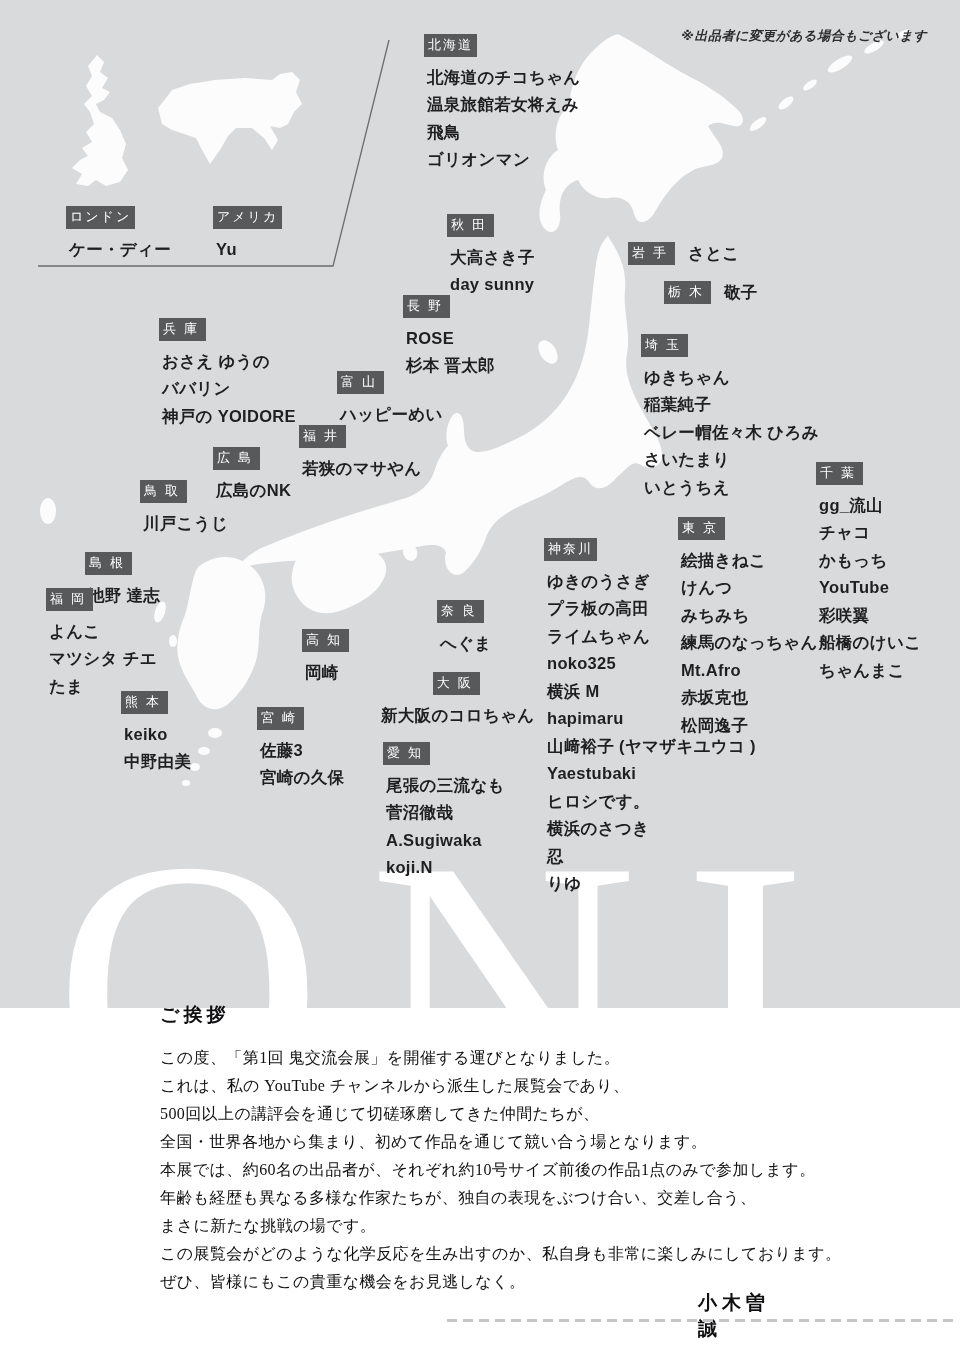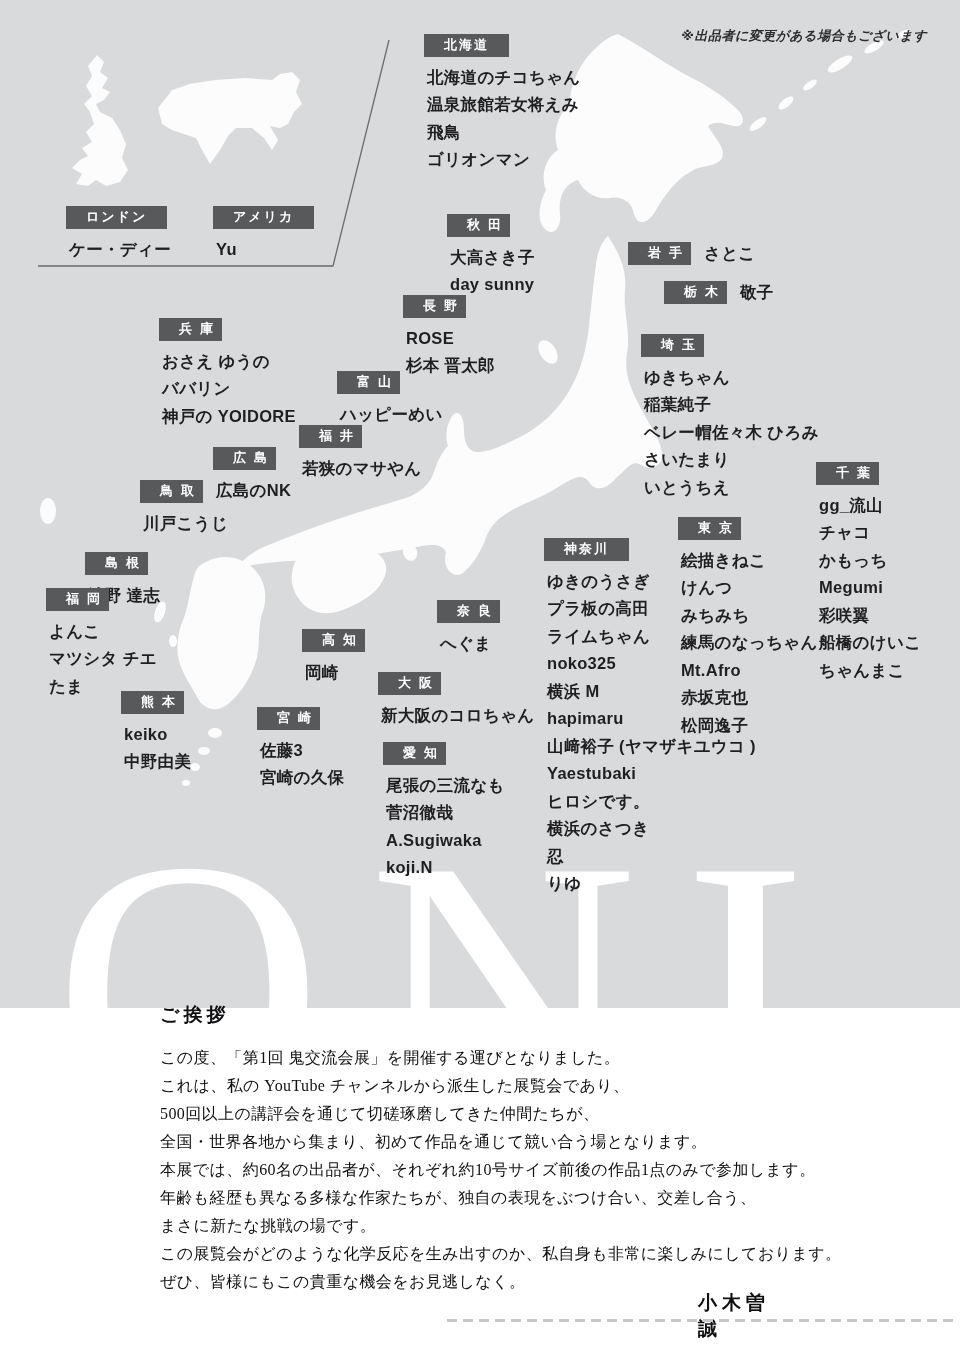--- a/index.html
+++ b/index.html
@@ -9,22 +9,22 @@
   .map-section{position:absolute;left:0;top:0;width:960px;height:1008px;background:#d9dadb;overflow:hidden;}
   .map-svg{position:absolute;left:0;top:0;width:960px;height:1008px;}
   .map-svg path,.map-svg ellipse{fill:#fcfcfd;}
   .frame-svg{position:absolute;left:0;top:0;width:960px;height:1008px;pointer-events:none;}
   .frame-svg polyline{fill:none;stroke:#6b6b6d;stroke-width:1.3px;}
   .disclaimer{position:absolute;top:27px;right:33px;font-size:13px;font-weight:700;color:#2c2c2e;letter-spacing:.5px;font-style:italic;}
   .oni{position:absolute;left:54px;top:804px;font-family:"Liberation Serif","DejaVu Serif",serif;
        font-size:372px;line-height:1;letter-spacing:46px;color:#ffffff;font-weight:400;white-space:nowrap;}
   
   .region{position:absolute;white-space:nowrap;}
-  .badge{display:inline-block;background:#58595b;color:#fff;font-size:13px;font-weight:700;
-         padding:3px 20px 4px;letter-spacing:2px;line-height:1.2;}
+  .badge{display:inline-block;background:#58595b;color:#fff;font-size:13px;font-weight:400;
+         padding:3px 4px 4px;letter-spacing:2px;line-height:1.2;}
   .badge.w2{letter-spacing:8px;padding-right:1px;}
   .names{margin-top:7px;margin-left:3px;}
   .name{font-size:16.5px;font-weight:700;color:#1f1f21;line-height:27.5px;letter-spacing:.3px;}
   .region.inline{display:flex;align-items:center;gap:13px;}
   .region.inline .names{margin:0;display:flex;gap:13px;}
   
   .greeting-section{position:absolute;left:0;top:1008px;width:796px;height:351px;background:#ffffff;}
   .greeting{position:absolute;left:160px;top:-6px;font-family:"Liberation Serif","DejaVu Serif",serif;color:#101012;}
   .greeting h2{margin:0 0 16px 0;font-size:19px;font-weight:700;letter-spacing:4px;}
   .greeting p{margin:0;font-size:16px;line-height:28px;letter-spacing:.4px;white-space:nowrap;}
@@ -135,21 +135,21 @@
         <div class="region" style="left: 299px; top: 425px;"><span class="badge w2">福井</span><div class="names">
             <div class="name">若狭のマサやん</div>
           </div></div>
         <div class="region" style="left: 213px; top: 447px;"><span class="badge w2">広島</span><div class="names">
             <div class="name">広島のNK</div>
           </div></div>
         <div class="region" style="left: 816px; top: 462px;"><span class="badge w2">千葉</span><div class="names">
             <div class="name">gg_流山</div>
             <div class="name">チャコ</div>
             <div class="name">かもっち</div>
-            <div class="name">Megumi</div>
+            <div class="name">YouTube</div>
             <div class="name">彩咲翼</div>
             <div class="name">船橋のけいこ</div>
             <div class="name">ちゃんまこ</div>
           </div></div>
         <div class="region" style="left: 140px; top: 480px;"><span class="badge w2">鳥取</span><div class="names">
             <div class="name">川戸こうじ</div>
           </div></div>
         <div class="region" style="left: 678px; top: 517px;"><span class="badge w2">東京</span><div class="names">
             <div class="name">絵描きねこ</div>
             <div class="name">けんつ</div>
@@ -180,21 +180,21 @@
             <div class="name">よんこ</div>
             <div class="name">マツシタ チエ</div>
             <div class="name">たま</div>
           </div></div>
         <div class="region" style="left: 437px; top: 600px;"><span class="badge w2">奈良</span><div class="names">
             <div class="name">へぐま</div>
           </div></div>
         <div class="region" style="left: 302px; top: 629px;"><span class="badge w2">高知</span><div class="names">
             <div class="name">岡崎</div>
           </div></div>
-        <div class="region" style="left: 378px; top: 672px;"><span class="badge w2">大阪</span><div class="names">
+        <div class="region" style="left: 378px; top: 672px; text-align: center;"><span class="badge w2">大阪</span><div class="names">
             <div class="name">新大阪のコロちゃん</div>
           </div></div>
         <div class="region" style="left: 121px; top: 691px;"><span class="badge w2">熊本</span><div class="names">
             <div class="name">keiko</div>
             <div class="name">中野由美</div>
           </div></div>
         <div class="region" style="left: 257px; top: 707px;"><span class="badge w2">宮崎</span><div class="names">
             <div class="name">佐藤3</div>
             <div class="name">宮崎の久保</div>
           </div></div>

